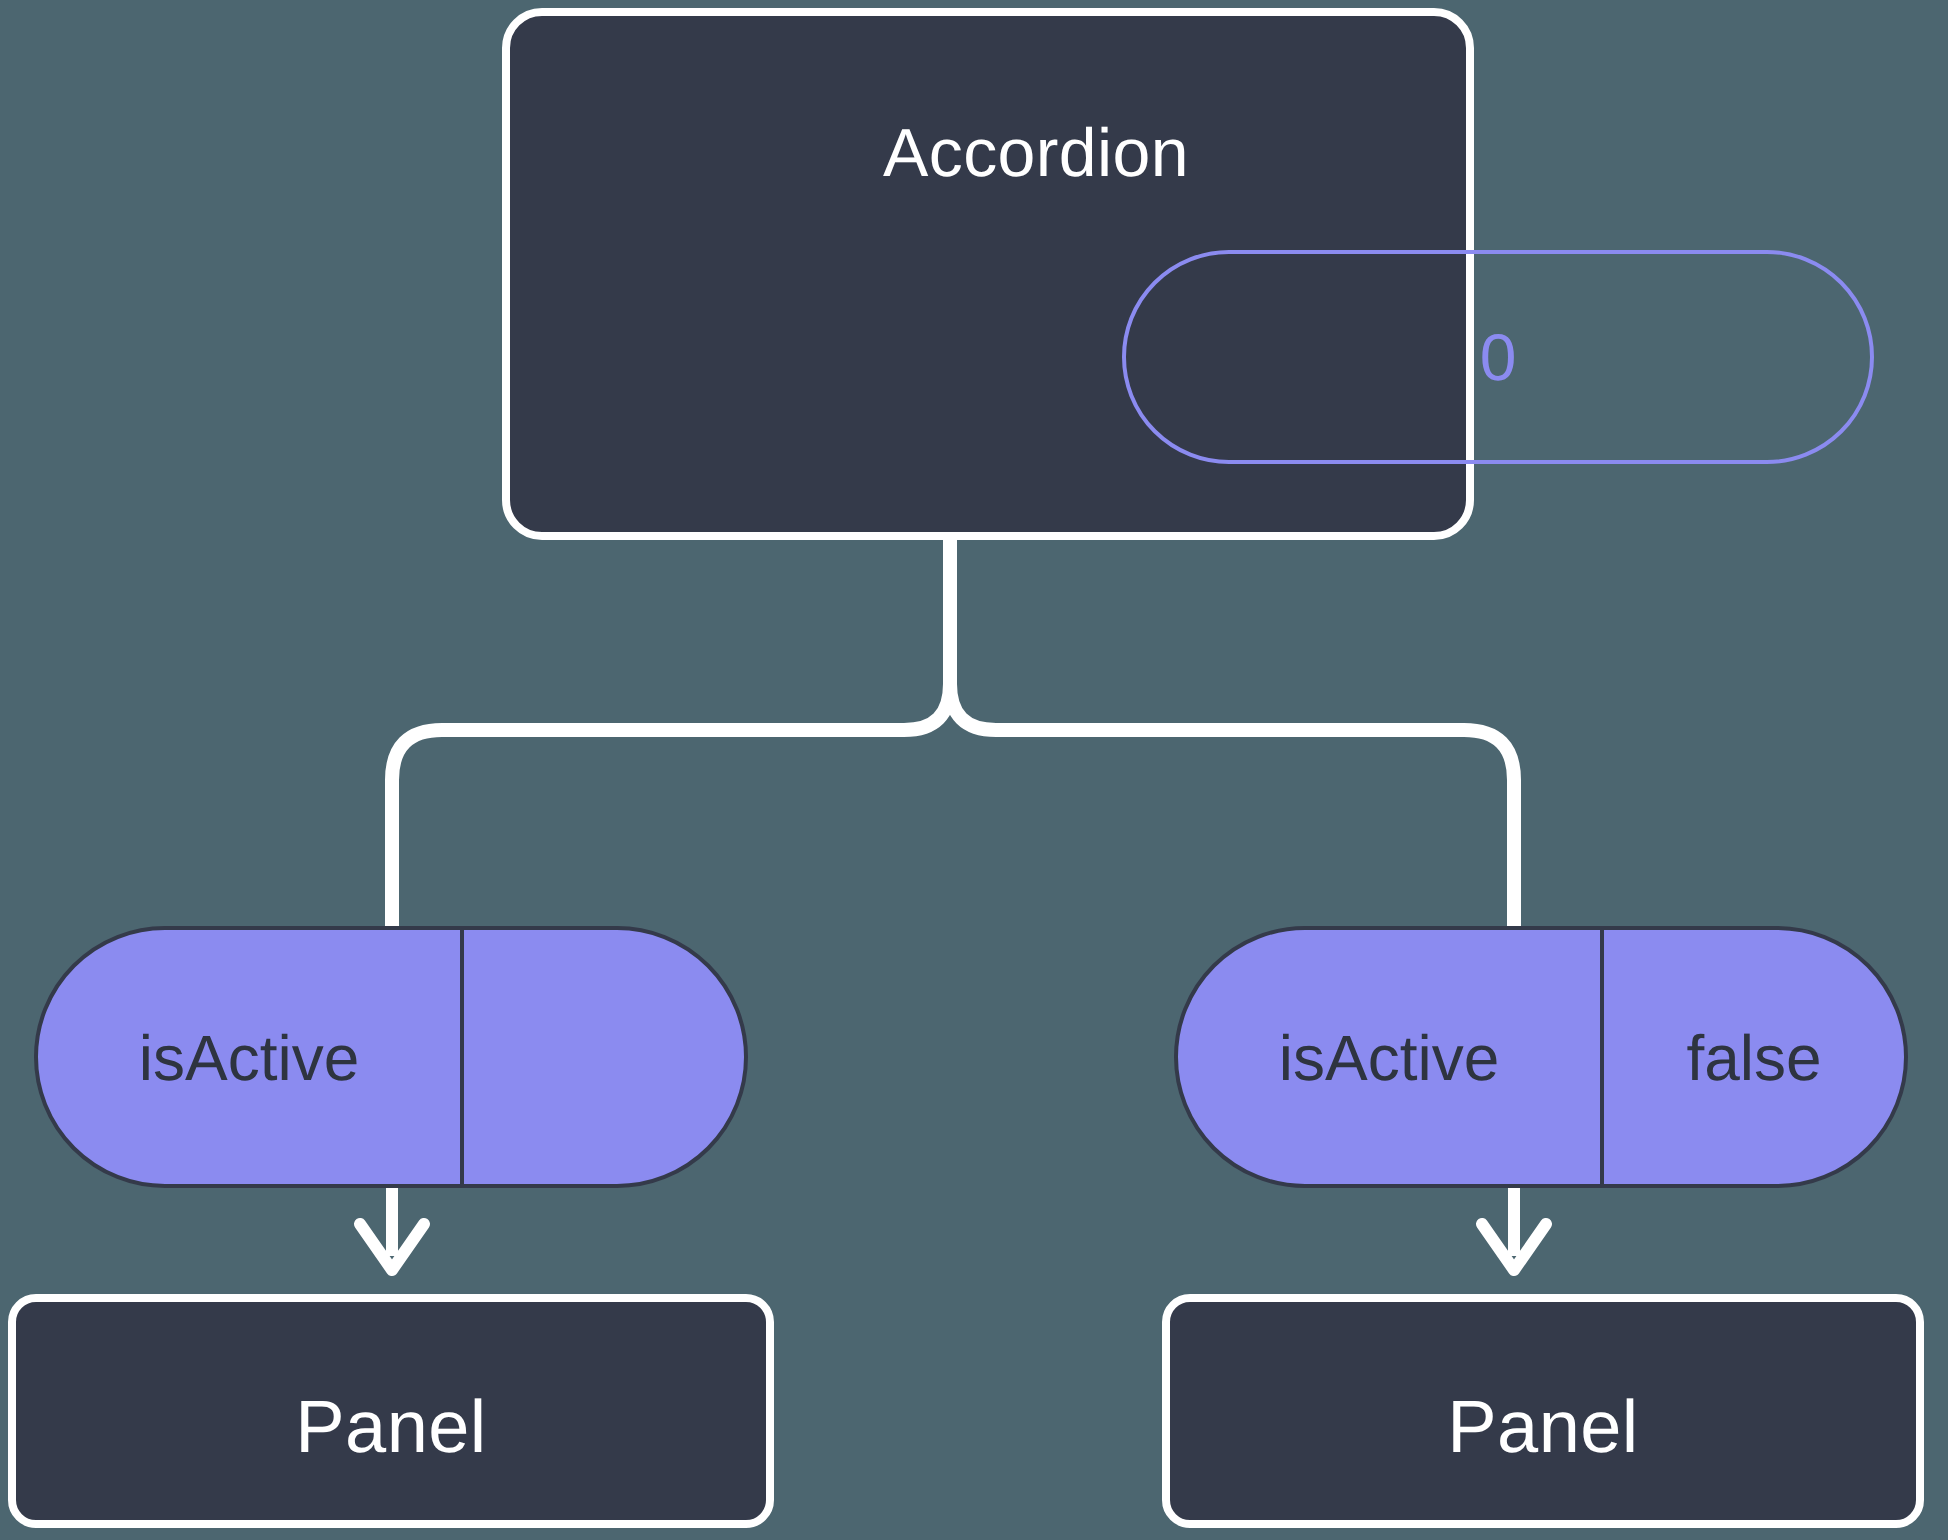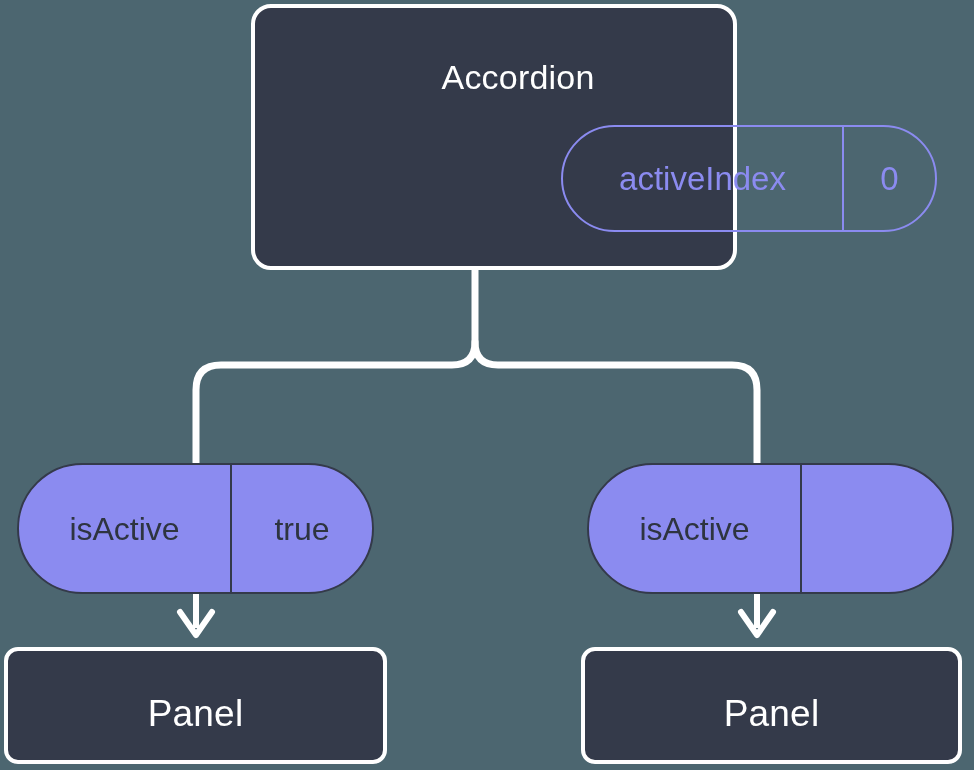--- a/index.html
+++ b/index.html
@@ -167,35 +167,34 @@
     <path d="M 180 612 L 196 635 L 212 612" fill="none" stroke="#ffffff" stroke-width="6" stroke-linecap="round" stroke-linejoin="round"></path>
 
     <path d="M 757 568 L 757 628" fill="none" stroke="#ffffff" stroke-width="6" stroke-linecap="butt"></path>
     <path d="M 741 612 L 757 635 L 773 612" fill="none" stroke="#ffffff" stroke-width="6" stroke-linecap="round" stroke-linejoin="round"></path>
   </svg>
 
   <div class="card" id="accordion-card">
     <div class="card-title">Accordion</div>
 
     <div class="pill" id="accordion-prop">
-      <div class="pill-key">activeIndex</div>
       <div class="pill-val">0</div>
     </div>
   </div>
 
   <div class="pill pill-filled" id="prop-left">
     <div class="pill-key">isActive</div>
-    <div class="pill-val">true</div>
   </div>
 
   <div class="card panel-card" id="panel-left">
     <div class="card-title">Panel</div>
   </div>
 
   <div class="pill pill-filled" id="prop-right">
     <div class="pill-key">isActive</div>
+    <div class="pill-val">false</div>
   </div>
 
   <div class="card panel-card" id="panel-right">
     <div class="card-title">Panel</div>
   </div>
 
 </div>
 
 </body></html>

